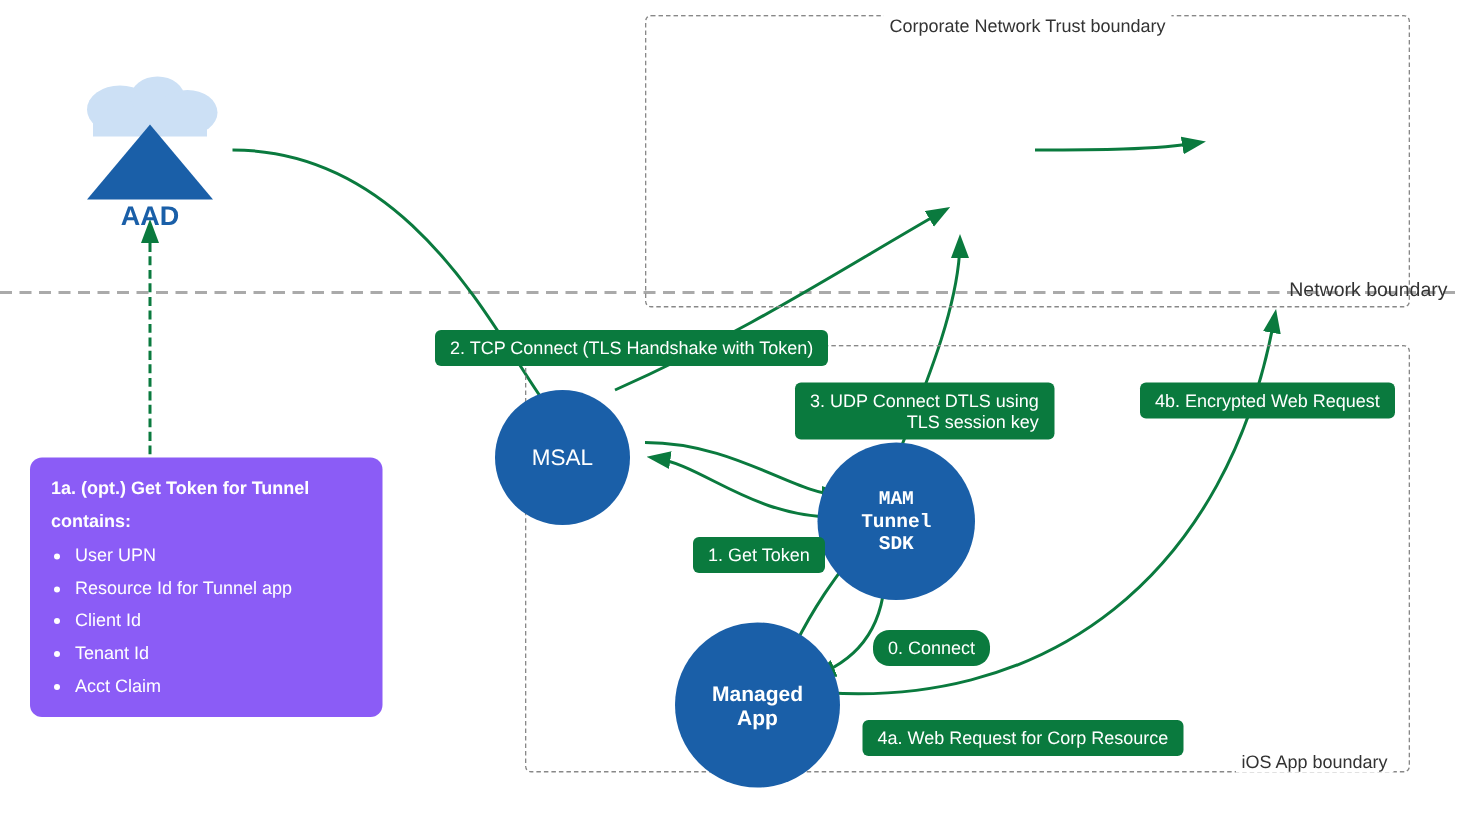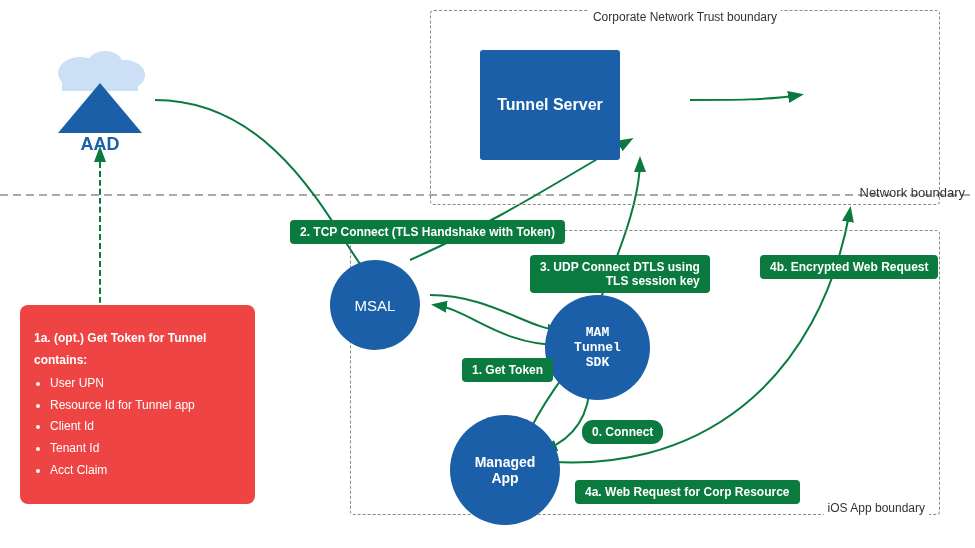--- a/index.html
+++ b/index.html
@@ -94,33 +94,33 @@
     .circle-blue {
       background: #1a5fa8;
     }
 
     
     .green-label {
       position: absolute;
       background: #0a7a3e;
       color: #fff;
       font-size: 12px;
-      font-weight: 700;
+      font-weight: 400;
       padding: 5px 10px;
       border-radius: 4px;
       white-space: nowrap;
     }
 
     
     .green-info-box {
       position: absolute;
-      background: #ef4444;
-      color: #fff;
-      font-size: 12px;
-      padding: 23px 14px;
+      background: #8b5cf6;
+      color: #fff;
+      font-size: 12px;
+      padding: 10px 14px;
       border-radius: 8px;
       line-height: 1.8;
     }
     .green-info-box ul {
       margin-left: 16px;
       margin-top: 2px;
     }
     .green-info-box .title {
       font-weight: 700;
       margin-bottom: 2px;
@@ -214,21 +214,20 @@
       <ellipse cx="40" cy="30" rx="22" ry="16" fill="#cce0f5"></ellipse>
       <ellipse cx="65" cy="22" rx="18" ry="14" fill="#cce0f5"></ellipse>
       <ellipse cx="85" cy="32" rx="20" ry="15" fill="#cce0f5"></ellipse>
       <rect x="22" y="28" width="76" height="20" fill="#cce0f5"></rect>
 
       <polygon points="60,40 18,90 102,90" fill="#1a5fa8"></polygon>
     </svg>
     <div class="aad-label">AAD</div>
   </div>
 
-  <div class="blue-box" style="top:50px; left:480px; width:140px; height:110px; font-size:16px;">Tunnel Server</div>
 
 
   <div class="circle circle-blue" style="top:260px; left:330px; width:90px; height:90px; font-size:15px; font-weight:400;">
     <span>MSAL</span>
   </div>
 
   <div class="circle circle-blue" style="top:295px; left:545px; width:105px; height:105px; font-size:13px;font-family:Liberation Mono, monospace;">
     <span style="white-space:pre-line; text-align:center;">MAM
 Tunnel
 SDK</span>

